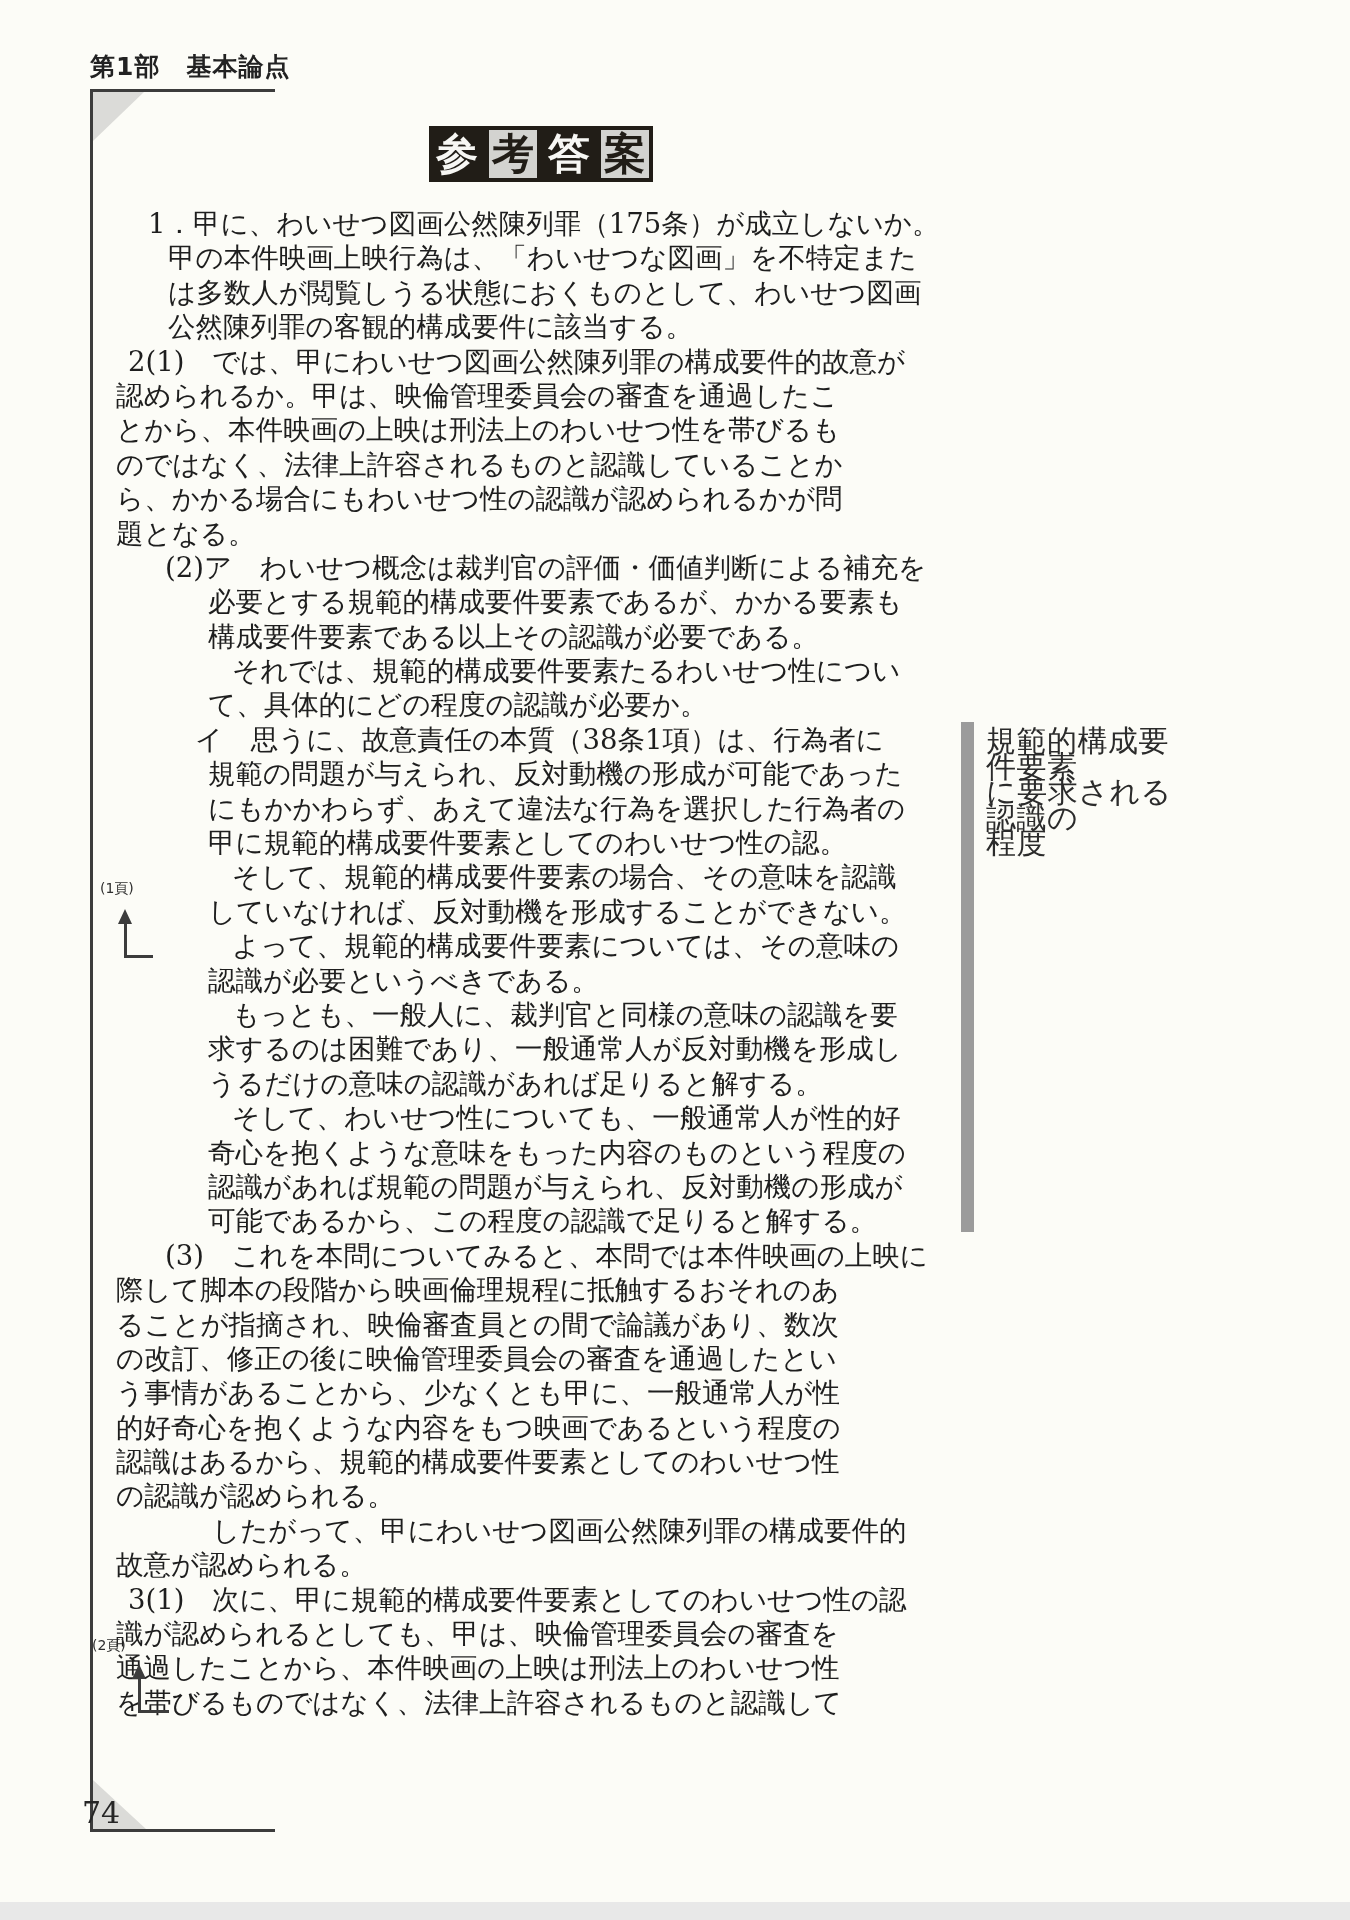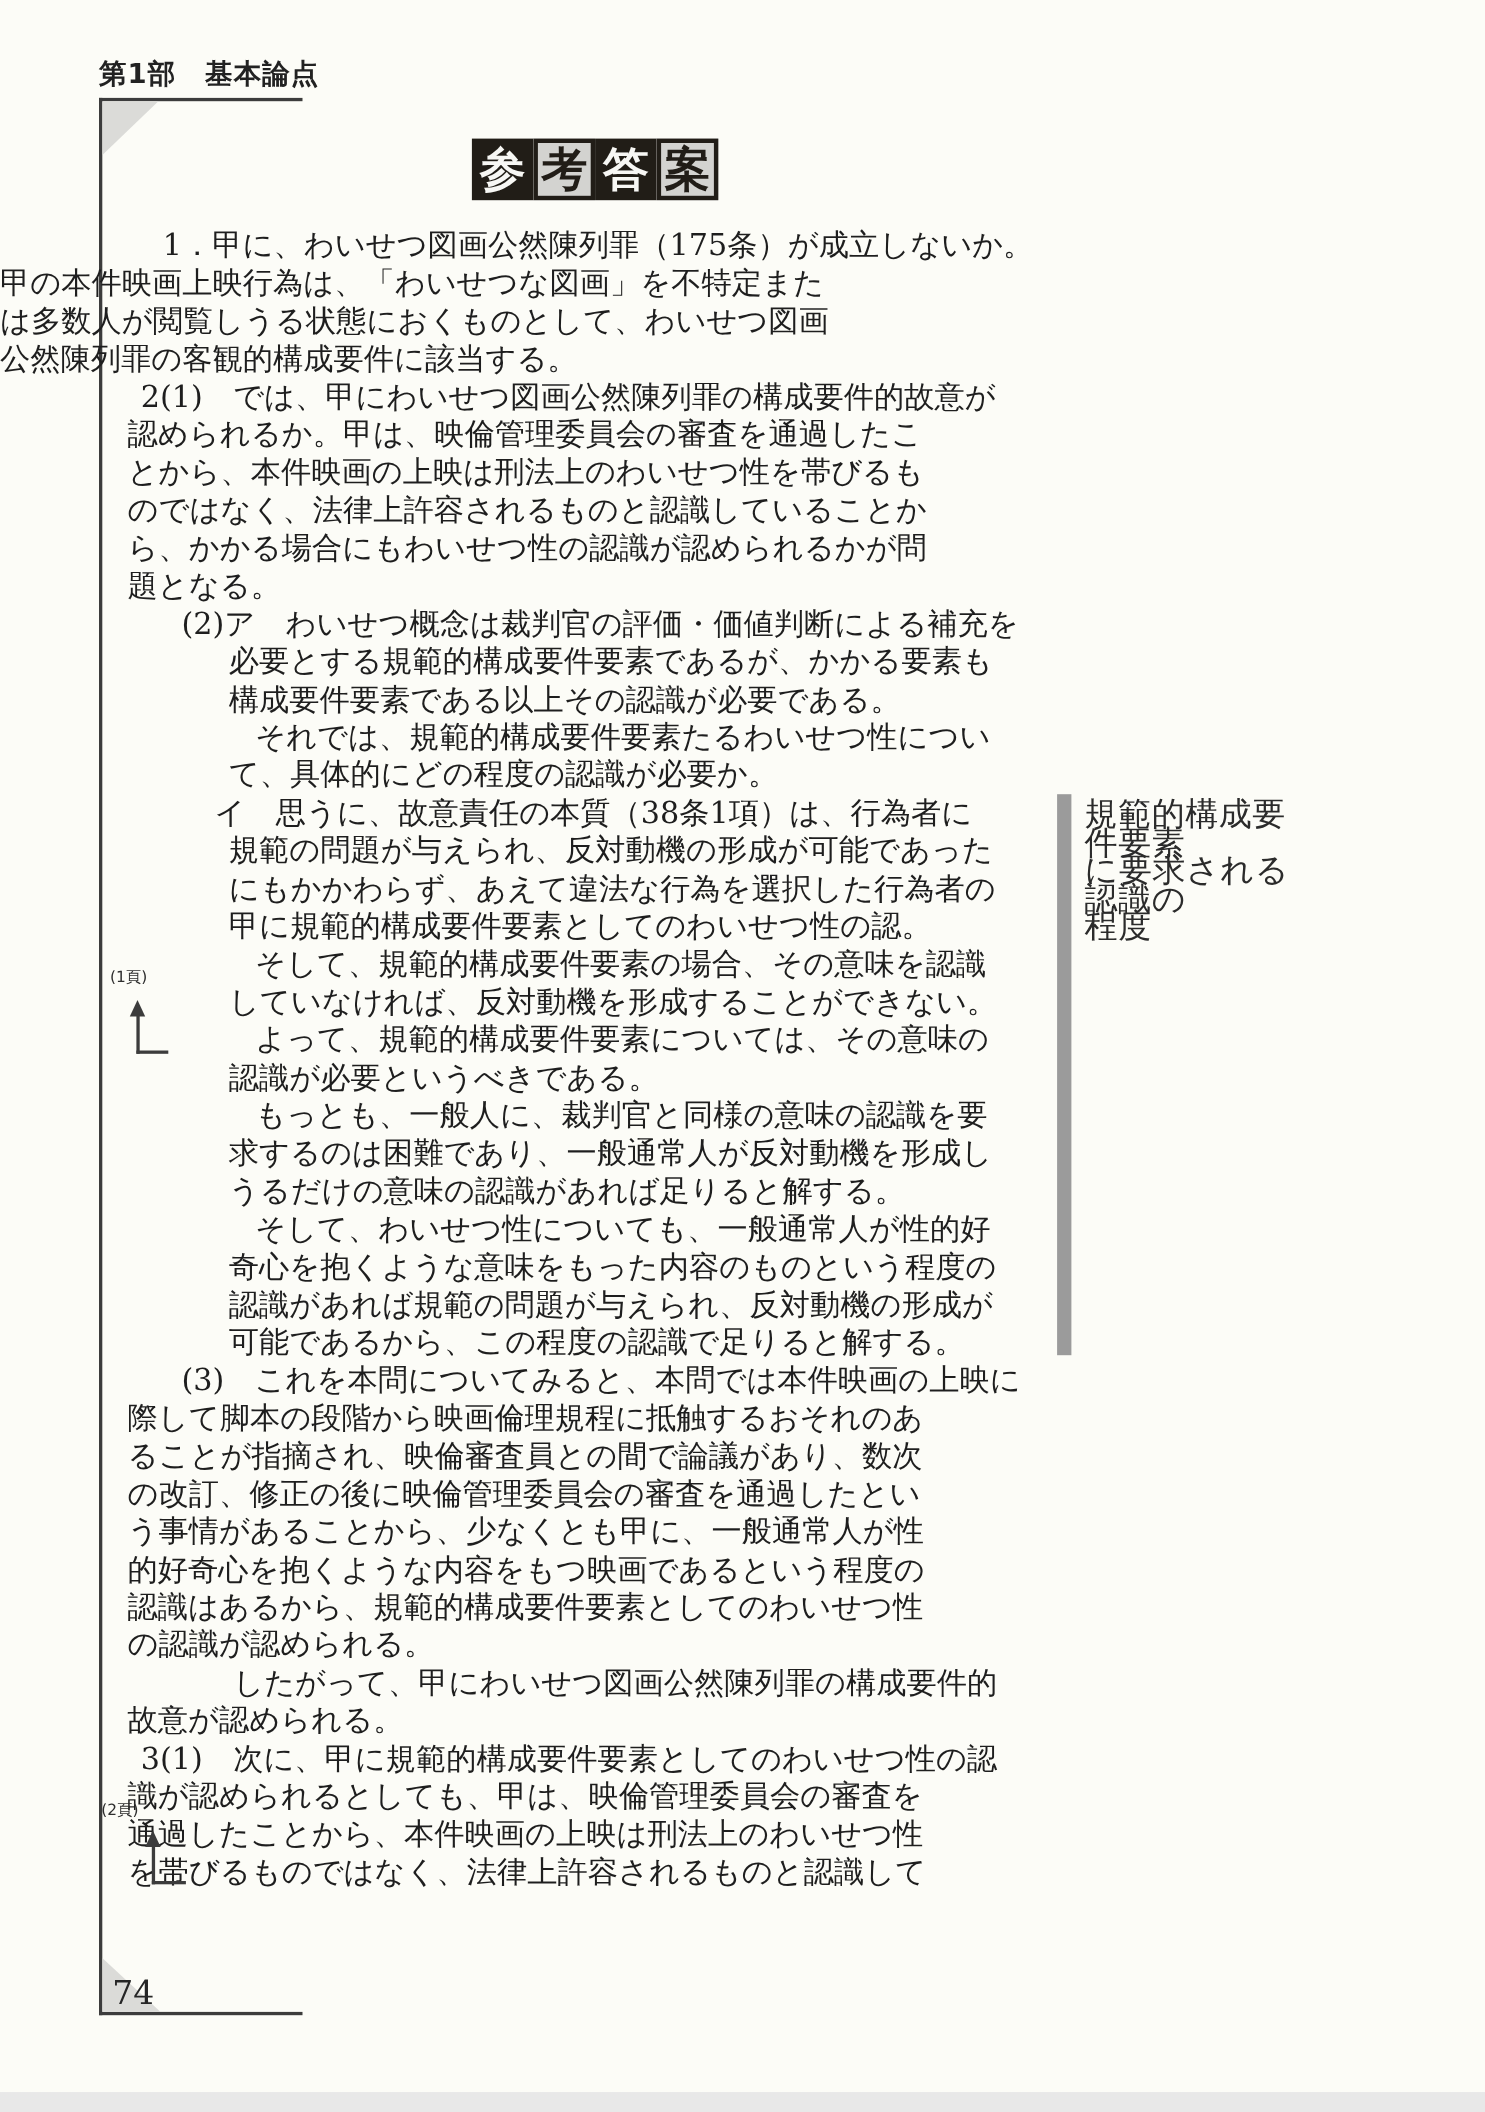--- a/index.html
+++ b/index.html
@@ -19,38 +19,38 @@
   .rule-left   { position:absolute; left:90px; top:89px;  width:3px; height:1743px; background:#3c3c3c; }
   .rule-bottom { position:absolute; left:90px; top:1829px; width:185px; height:3px; background:#3c3c3c; }
   .tri-top {
     position:absolute; left:93px; top:92px; width:51px; height:49px;
     background:#dbdbd8; clip-path:polygon(0 0,100% 0,0 100%);
   }
   .tri-bottom {
     position:absolute; left:93px; top:1780px; width:53px; height:49px;
     background:#dbdbd8; clip-path:polygon(0 0,0 100%,100% 100%);
   }
-  .page-number { position:absolute; left:102px; top:1795px; font-size:30px; color:#262626; }
+  .page-number { position:absolute; left:82px; top:1795px; font-size:30px; color:#262626; }
 
   
   .title-box { position:absolute; left:429px; top:126px; display:flex; }
   .title-box .ch {
     width:56px; height:56px; box-sizing:border-box;
     display:flex; align-items:center; justify-content:center;
     font-family:"DejaVu Sans","Liberation Sans",sans-serif;
     font-weight:bold; font-size:42px; line-height:1;
   }
   .ch-dark  { background:#211d17; color:#f7f7f4; }
   .ch-light { background:#d3d3d0; color:#211d17; border:4px solid #211d17; }
 
   
   .body-text { position:absolute; left:0; top:206px; width:1350px; font-size:27.5px; line-height:34.4px; }
   .line { height:34.4px; white-space:nowrap; }
   .ind-a { padding-left:148px; }
-  .ind-b { }
+  .ind-b { padding-left:168px; }
   .ind-c { padding-left:128px; }
   .ind-d { padding-left:116px; }
   .ind-e { padding-left:165px; }
   .ind-f { padding-left:208px; }
   .ind-g { padding-left:232px; }
   .ind-h { padding-left:212px; }
   .ind-i { padding-left:195px; }
 
   
   .side-bar  { position:absolute; left:961px; top:722px; width:13px; height:510px; background:#9b9b9b; }

